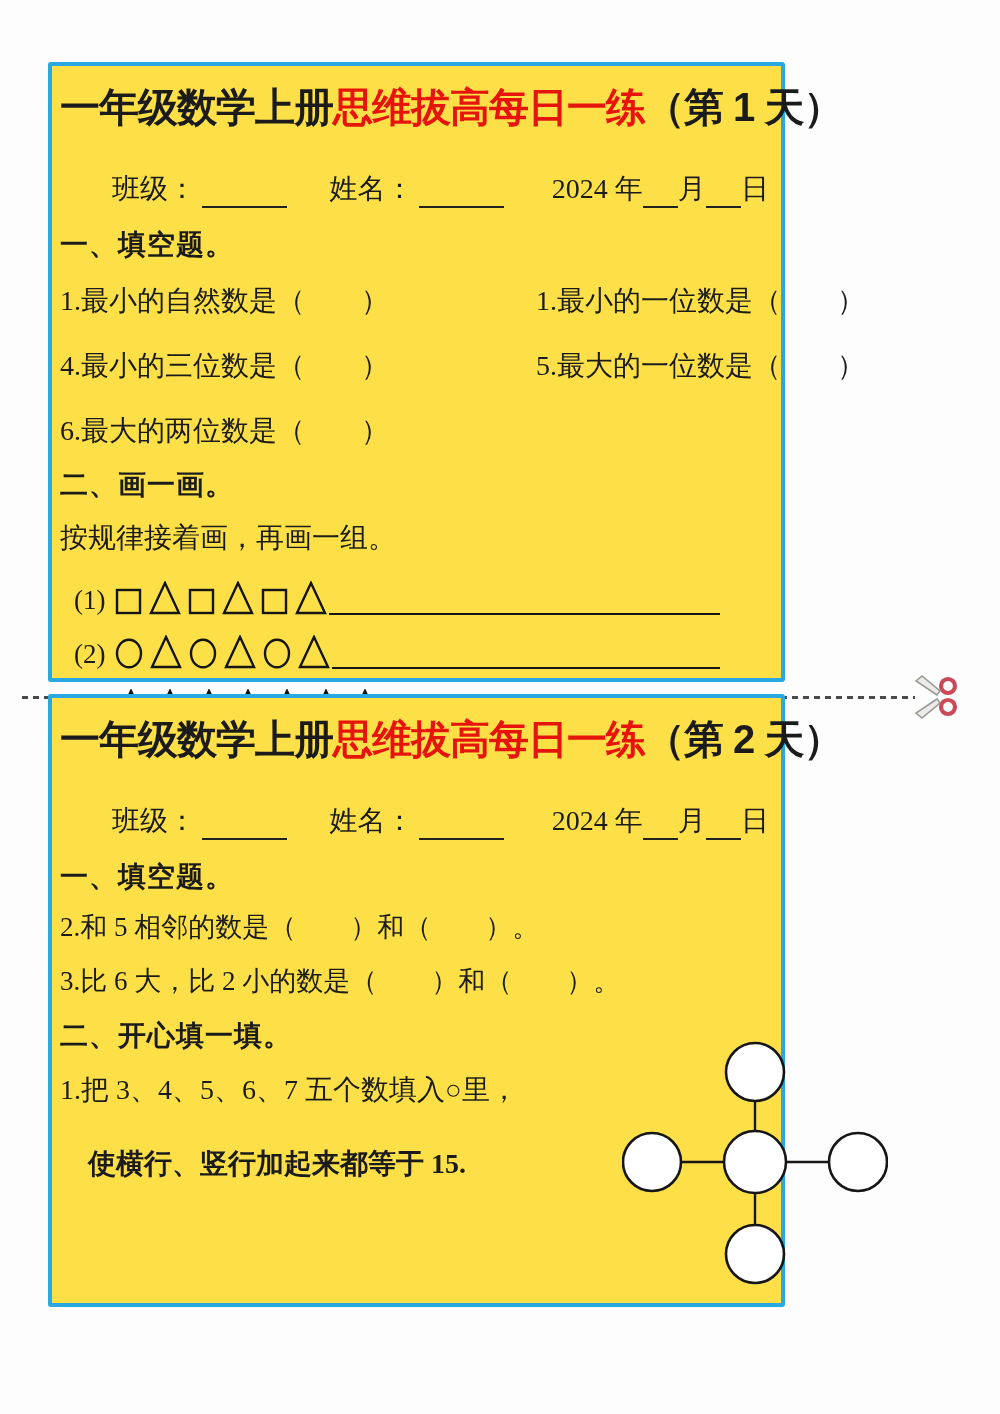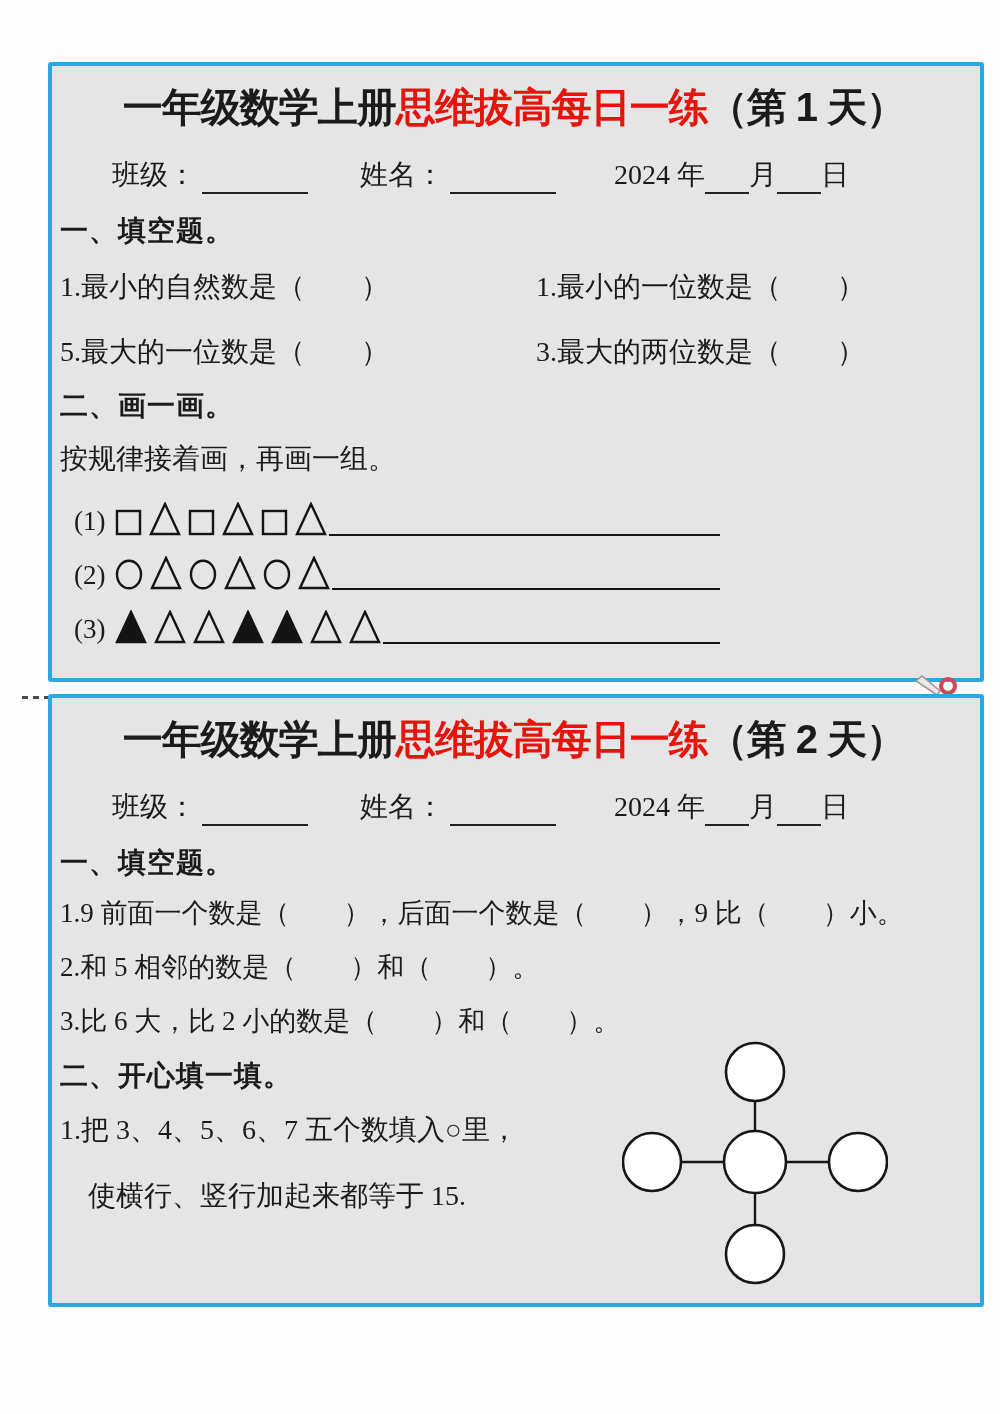--- a/index.html
+++ b/index.html
@@ -12,43 +12,43 @@
   body{
     background:#fdfdfd;
     font-family:"Liberation Serif","DejaVu Serif",serif;
     color:var(--ink);
     position:relative;
     overflow:hidden;
   }
   .sheet{
     position:absolute;
     left:48px;
-    width:936px;
+    width:737px;
     border:4px solid var(--blue);
     border-radius:3px;
-    background:#e5e5e5;
+    background:#fde047;
     padding:16px 12px 0 8px;
   }
   .sheet1{top:62px;height:620px;}
   .sheet2{top:694px;height:613px;}
 
   .sheet-title{
     text-align:center;
     font-family:"Liberation Sans","DejaVu Sans",sans-serif;
     font-weight:900;
     font-size:40px;
     letter-spacing:-1px;
     white-space:nowrap;
     margin-top:2px;
     line-height:1.15;
   }
   .sheet-title .red{color:var(--red);}
 
   .info-line{
-    margin-top:26px;
+    margin-top:40px;
     padding-left:52px;
     font-size:28px;
     display:flex;
     align-items:flex-end;
     white-space:nowrap;
   }
   .blank{
     display:inline-block;
     border-bottom:2px solid #222;
     height:30px;
@@ -92,21 +92,21 @@
 
   .cut-line{
     position:absolute;
     left:22px;top:696px;width:893px;height:3px;
     background:repeating-linear-gradient(90deg,#4a4a4a 0 6px,transparent 6px 11px);
   }
   .scissors{position:absolute;left:912px;top:674px;width:48px;height:46px;}
 
   .fill-sec{position:relative;}
   .fill-line{font-size:28px;margin-top:16px;white-space:nowrap;}
-  .fill-line.indent{padding-left:28px;margin-top:28px;}
+  .fill-line.indent{padding-left:28px;margin-top:36px;font-weight:bold;}
   .cross-diagram{
     position:absolute;
     left:570px;
     top:337px;
   }
 </style>
 </head>
 <body>
 
 <div class="sheet sheet1">
@@ -126,22 +126,23 @@
     <span>月</span>
     <span class="blank w-date"></span>
     <span>日</span>
   </div>
 
   <div class="sec-heading">一、填空题。</div>
 
   <div class="q-grid">
     <div class="q-line">1.最小的自然数是（　　）</div>
     <div class="q-line">1.最小的一位数是（　　）</div>
+    <div class="q-line">4.最小的三位数是（　　）</div>
     <div class="q-line">5.最大的一位数是（　　）</div>
-    <div class="q-line">3.最大的两位数是（　　）</div>
+    <div class="q-line">6.最大的两位数是（　　）</div>
   </div>
 
   <div class="sec-heading">二、画一画。</div>
   <div class="instruction">按规律接着画，再画一组。</div>
 
   <div class="patterns">
     <div class="pattern-row">
       <span class="pattern-label">(1)</span>
       <span class="shape-strip">
           <span class="shape">
@@ -280,21 +281,20 @@
     <span>2024 年</span>
     <span class="blank w-date"></span>
     <span>月</span>
     <span class="blank w-date"></span>
     <span>日</span>
   </div>
 
   <div class="sec-heading">一、填空题。</div>
 
   <div class="q-list">
-    <div class="q-line">1.9 前面一个数是（　　），后面一个数是（　　），9 比（　　）小。</div>
     <div class="q-line">2.和 5 相邻的数是（　　）和（　　）。</div>
     <div class="q-line">3.比 6 大，比 2 小的数是（　　）和（　　）。</div>
   </div>
 
   <div class="fill-sec">
     <div class="sec-heading">二、开心填一填。</div>
     <div class="fill-line">1.把 3、4、5、6、7 五个数填入○里，</div>
     <div class="fill-line indent">使横行、竖行加起来都等于 15.</div>
   </div>
 

